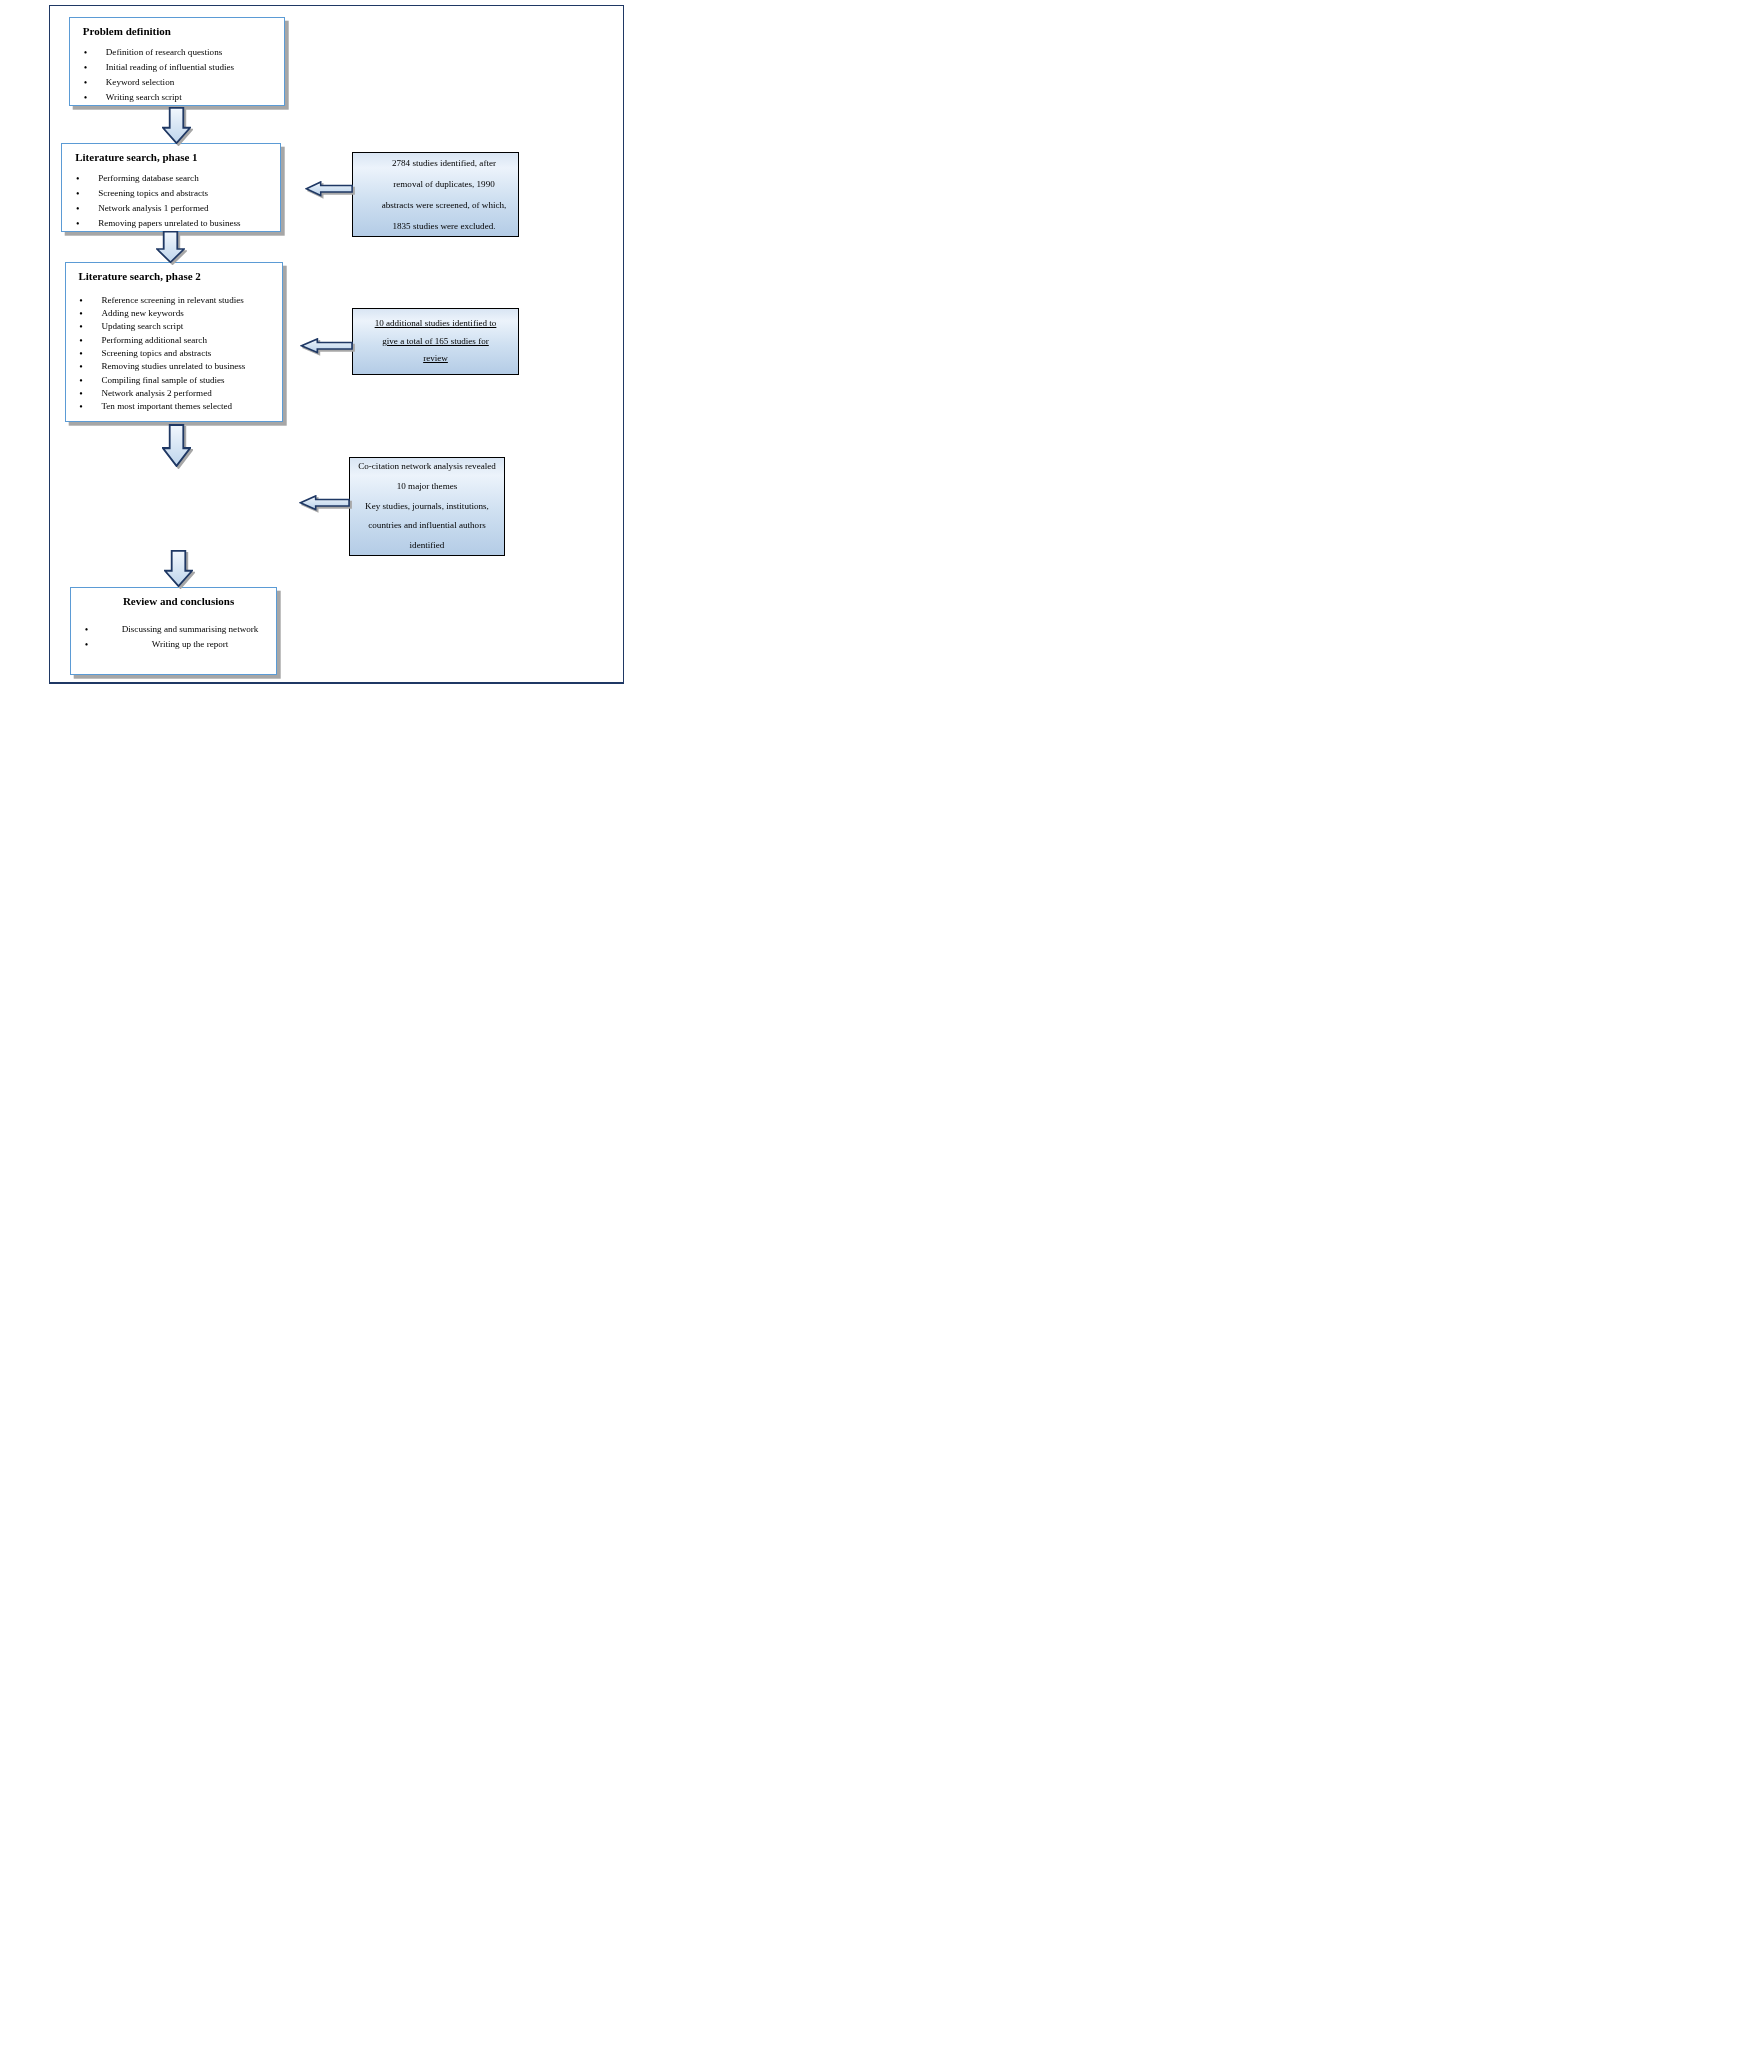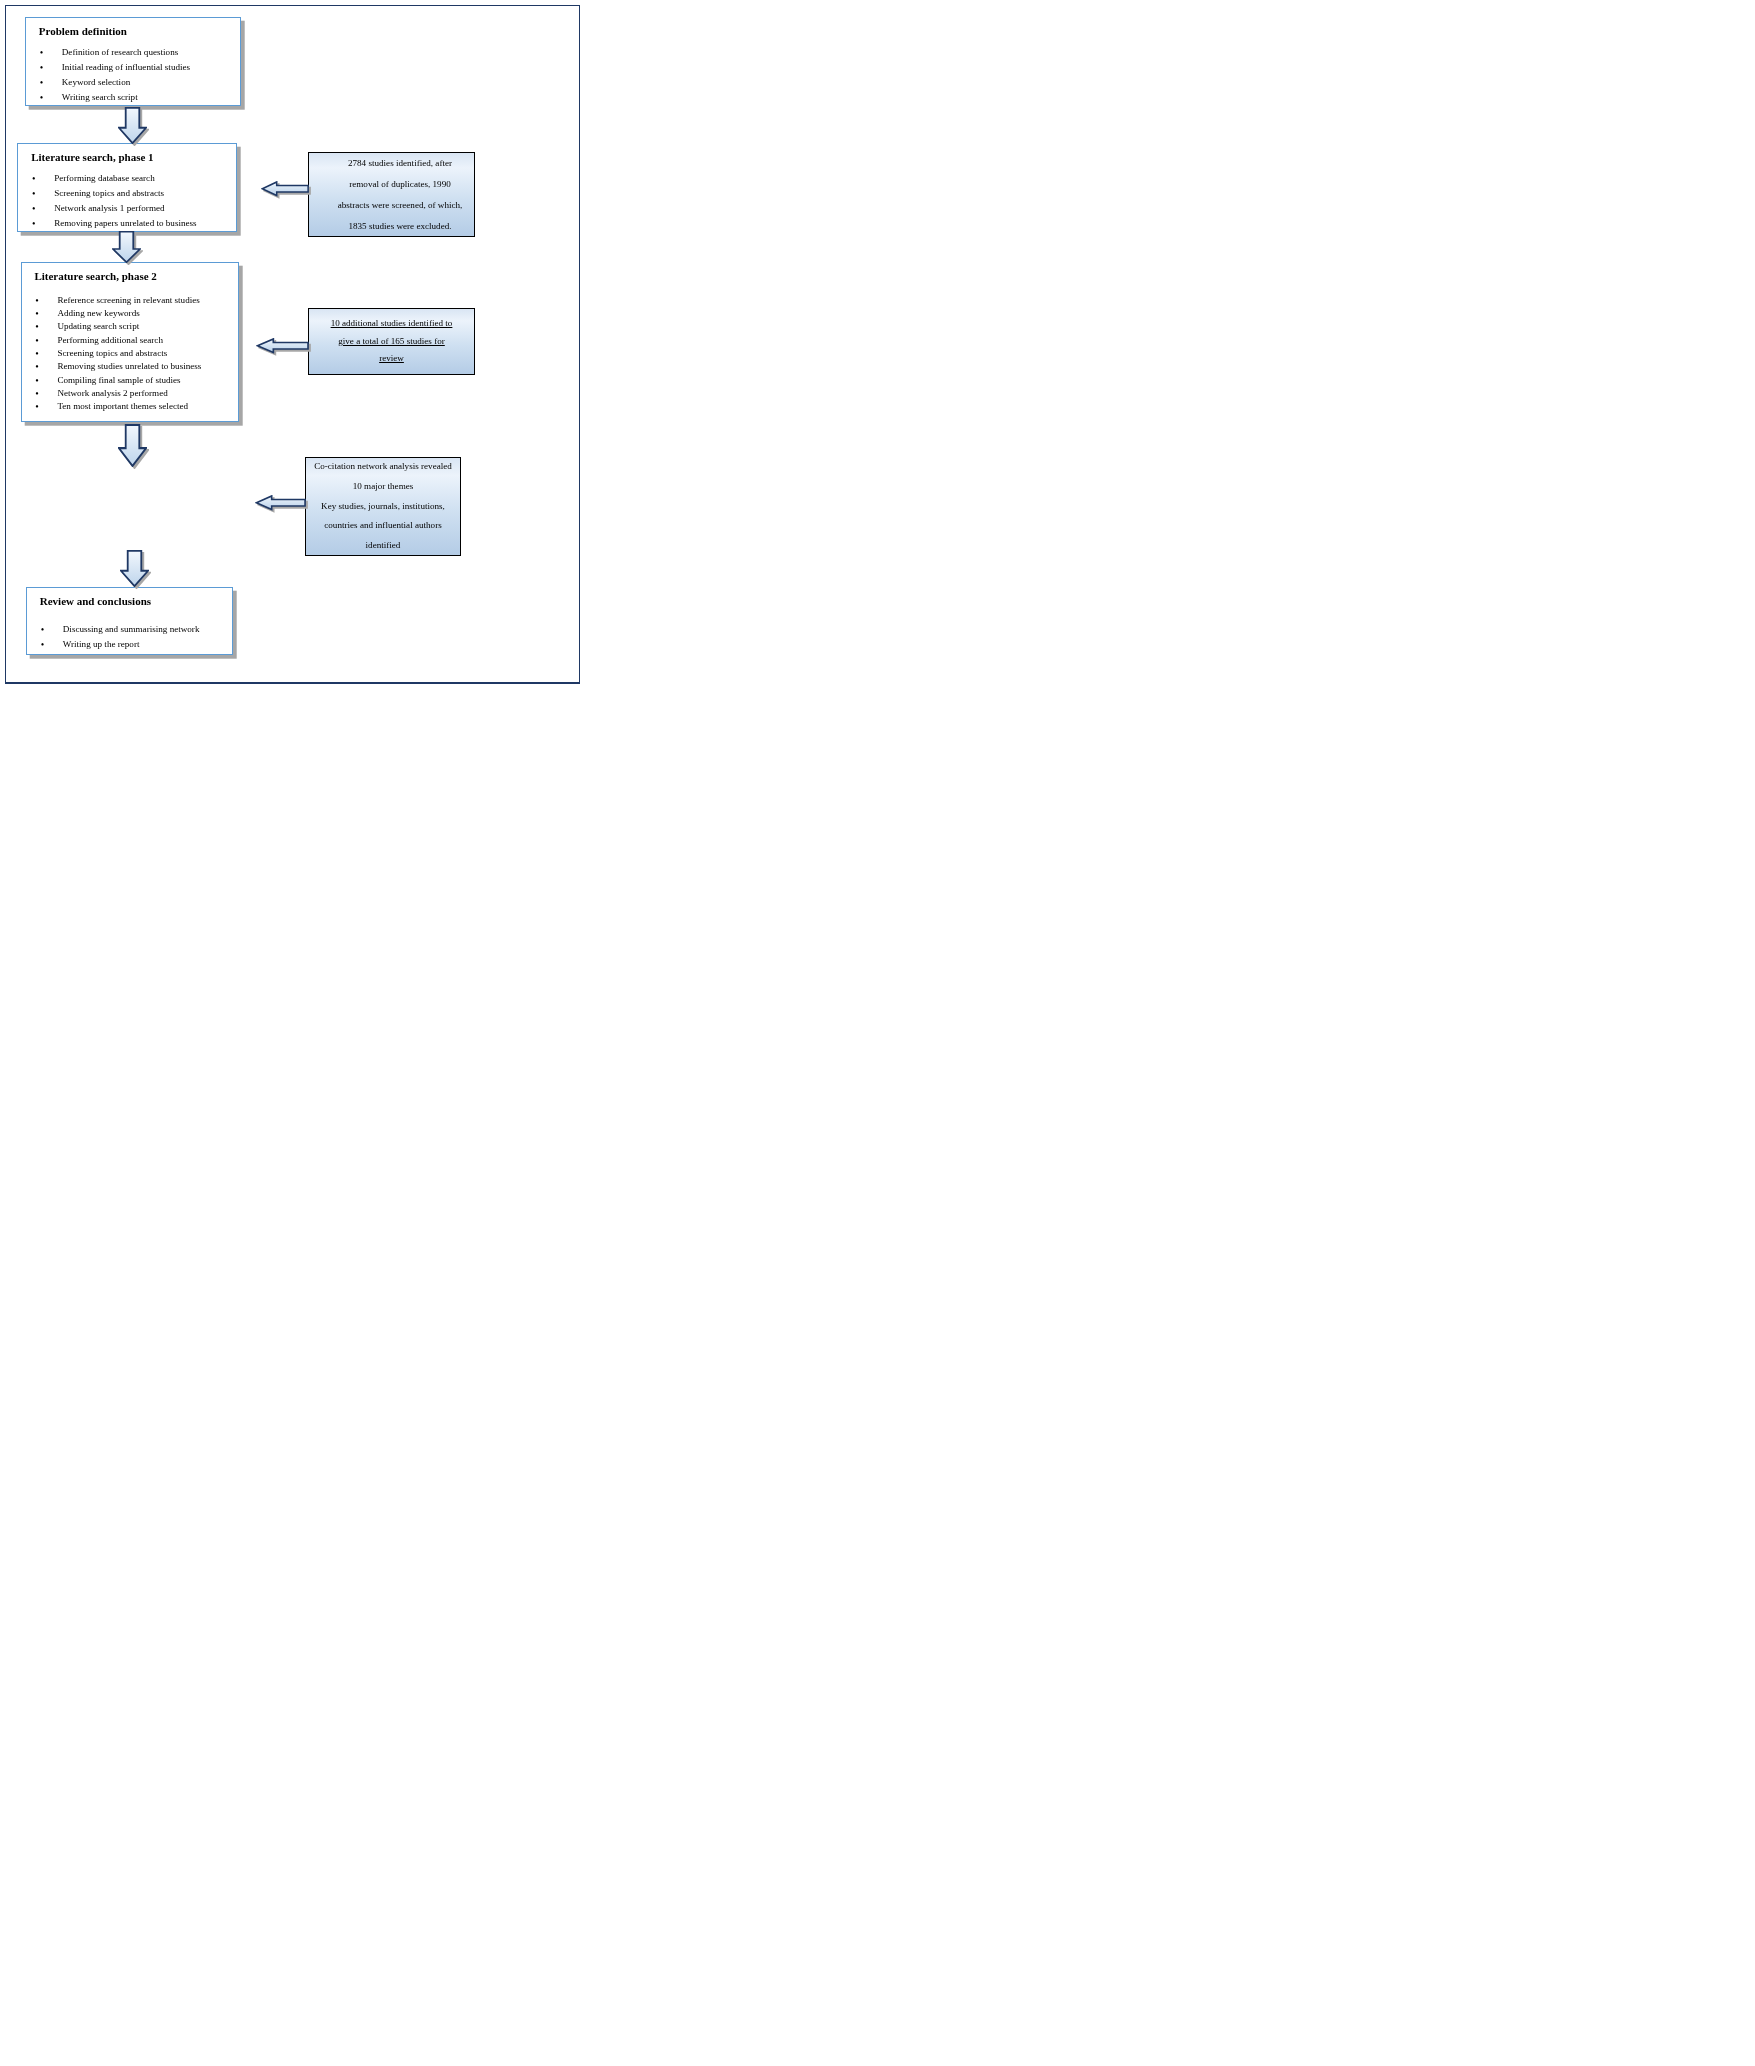--- a/index.html
+++ b/index.html
@@ -1,17 +1,17 @@
 <!DOCTYPE html>
 <html style="font-size:7.3px"><head>
 <meta charset="utf-8">
 <style>
   html,body{margin:0;padding:0;background:#ffffff;}
   body{font-family:"Liberation Serif","DejaVu Serif",serif;color:#000;}
-  #canvas{position:relative;width:585px;height:689px;background:#fff;overflow:hidden;}
+  #canvas{position:relative;width:585px;height:689px;background:#fff;overflow:hidden;margin-left:44px;}
   .outer-frame{position:absolute;left:4.6px;top:4.6px;width:573px;height:676px;
     border:0.9px solid #1f3864;border-bottom-width:2.3px;border-right-width:1.4px;}
   .flow-box{position:absolute;background:#fff;border:1.4px solid #5b9bd5;
     box-shadow:3.7px 3.7px 0 #a6a6a6;box-sizing:border-box;padding:6.9px 2.7px 0 12.8px;z-index:2;}
   .flow-title{font-size:11px;font-weight:bold;margin:0;white-space:nowrap;}
   .flow-box ul{list-style:none;margin:0;padding:0;}
   .flow-box li{position:relative;padding-left:23px;white-space:nowrap;font-size:9.1px;}
   .flow-box li::before{content:"\2022";position:absolute;left:0.9px;font-size:10px;}
   #box1 ul,#box2 ul{margin-top:8.2px}  #box1 li,#box2 li{line-height:15px}
   #box3 ul{margin-top:12px}           #box3 li{line-height:13.3px}
@@ -144,21 +144,21 @@
         <div class="sline">identified</div>
       </div>
   </div>
 
   <div class="arrow" style="left:120px;top:550px;width:29px;height:37px;">
     <svg viewBox="0 0 64 82" preserveAspectRatio="none">
         <polygon points="17,2 47,2 47,46 62,46 32,80 2,46 17,46" fill="url(#gradDown)" stroke="#1f3864" stroke-width="4"></polygon>
       </svg>
   </div>
 
-  <div class="flow-box" id="box5" style="left:26px;top:587px;width:207px;height:68px;">
+  <div class="flow-box" id="box5" style="left:26px;top:587px;width:207px;height:88px;text-align:center;">
     <p class="flow-title">Review and conclusions</p>
     <ul>
         <li>Discussing and summarising network</li>
         <li>Writing up the report</li>
       </ul>
   </div>
 </div>
 
 
 </body></html>

